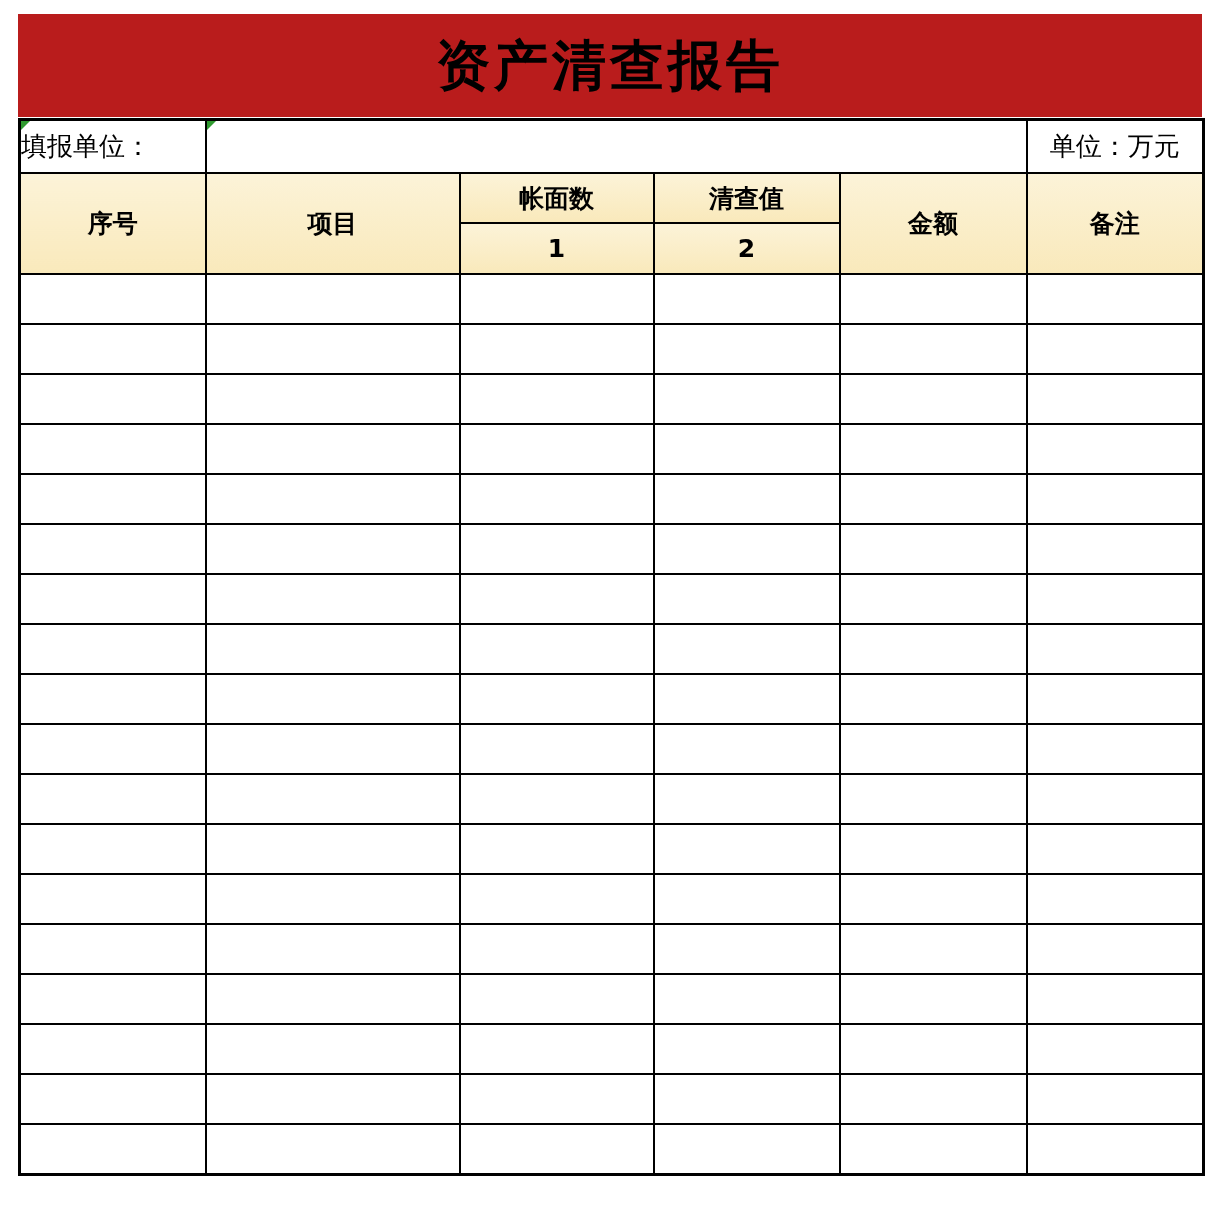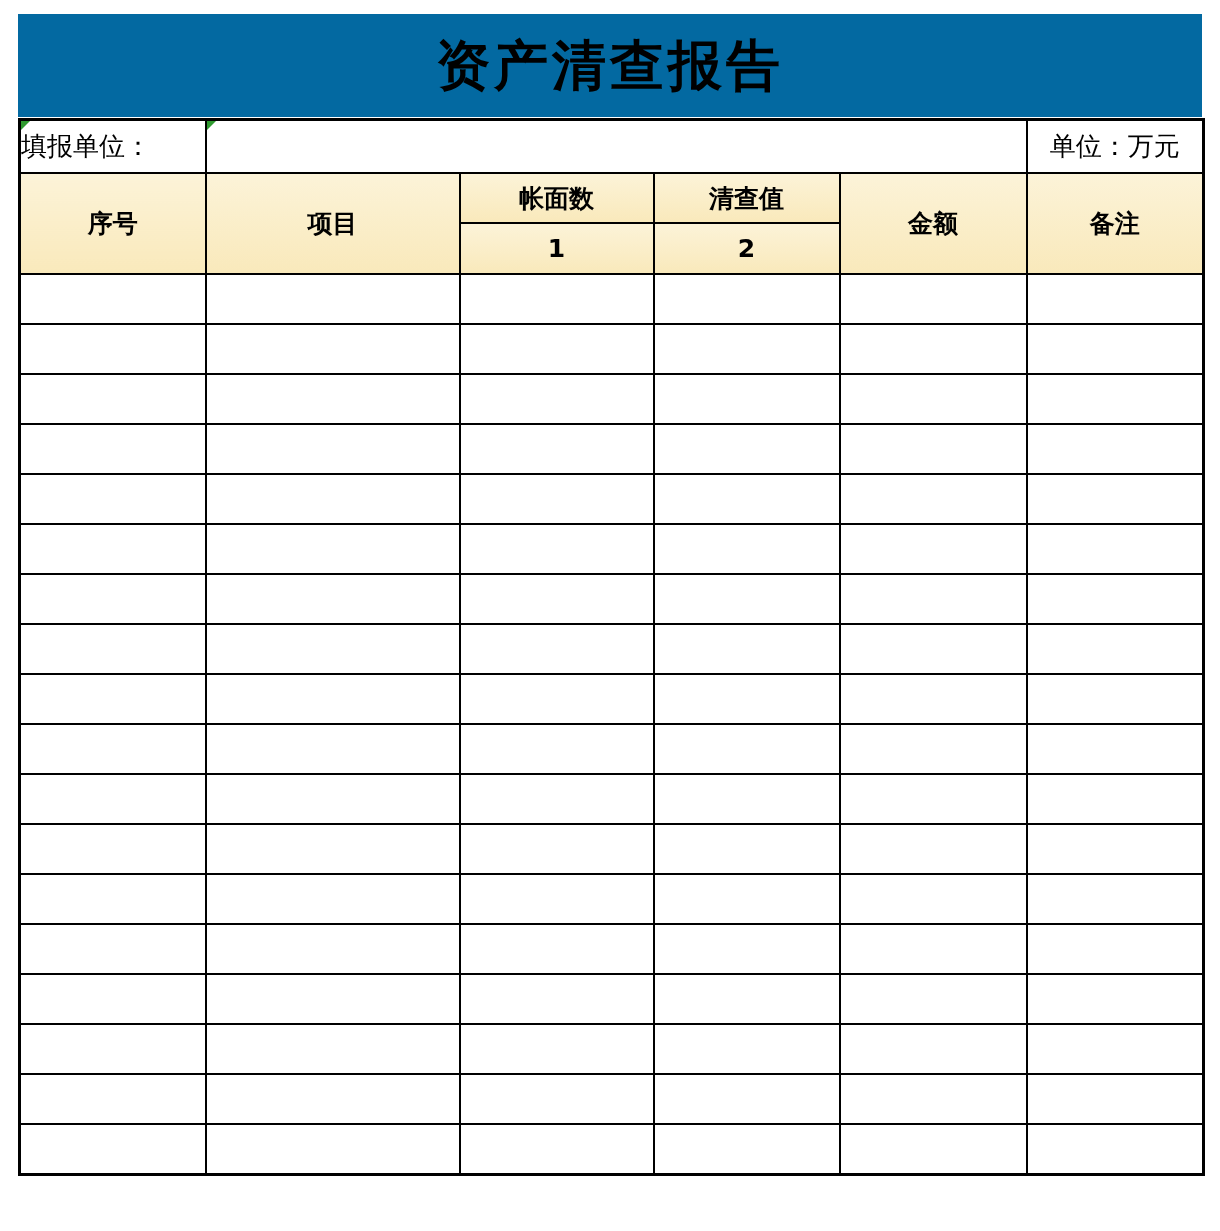--- a/index.html
+++ b/index.html
@@ -3,21 +3,21 @@
 <meta charset="utf-8">
 <style>
   html,body{margin:0;padding:0;}
   body{
     width:1220px;height:1231px;background:#ffffff;
     font-family:"DejaVu Sans","Liberation Sans",sans-serif;
     color:#000;
   }
   .sheet{position:relative;margin:14px 18px 0 18px;width:1184px;}
   .title-band{
-    height:103px;background:#0369a1;
+    height:103px;background:#b91c1c;
     display:flex;align-items:center;justify-content:center;
     margin-bottom:1px;
   }
   .title-band .title-text{
     font-size:54px;font-weight:900;letter-spacing:4px;line-height:1;
   }
   table.report{
     border-collapse:collapse;table-layout:fixed;width:1184px;
     border:3px solid #000;
   }

